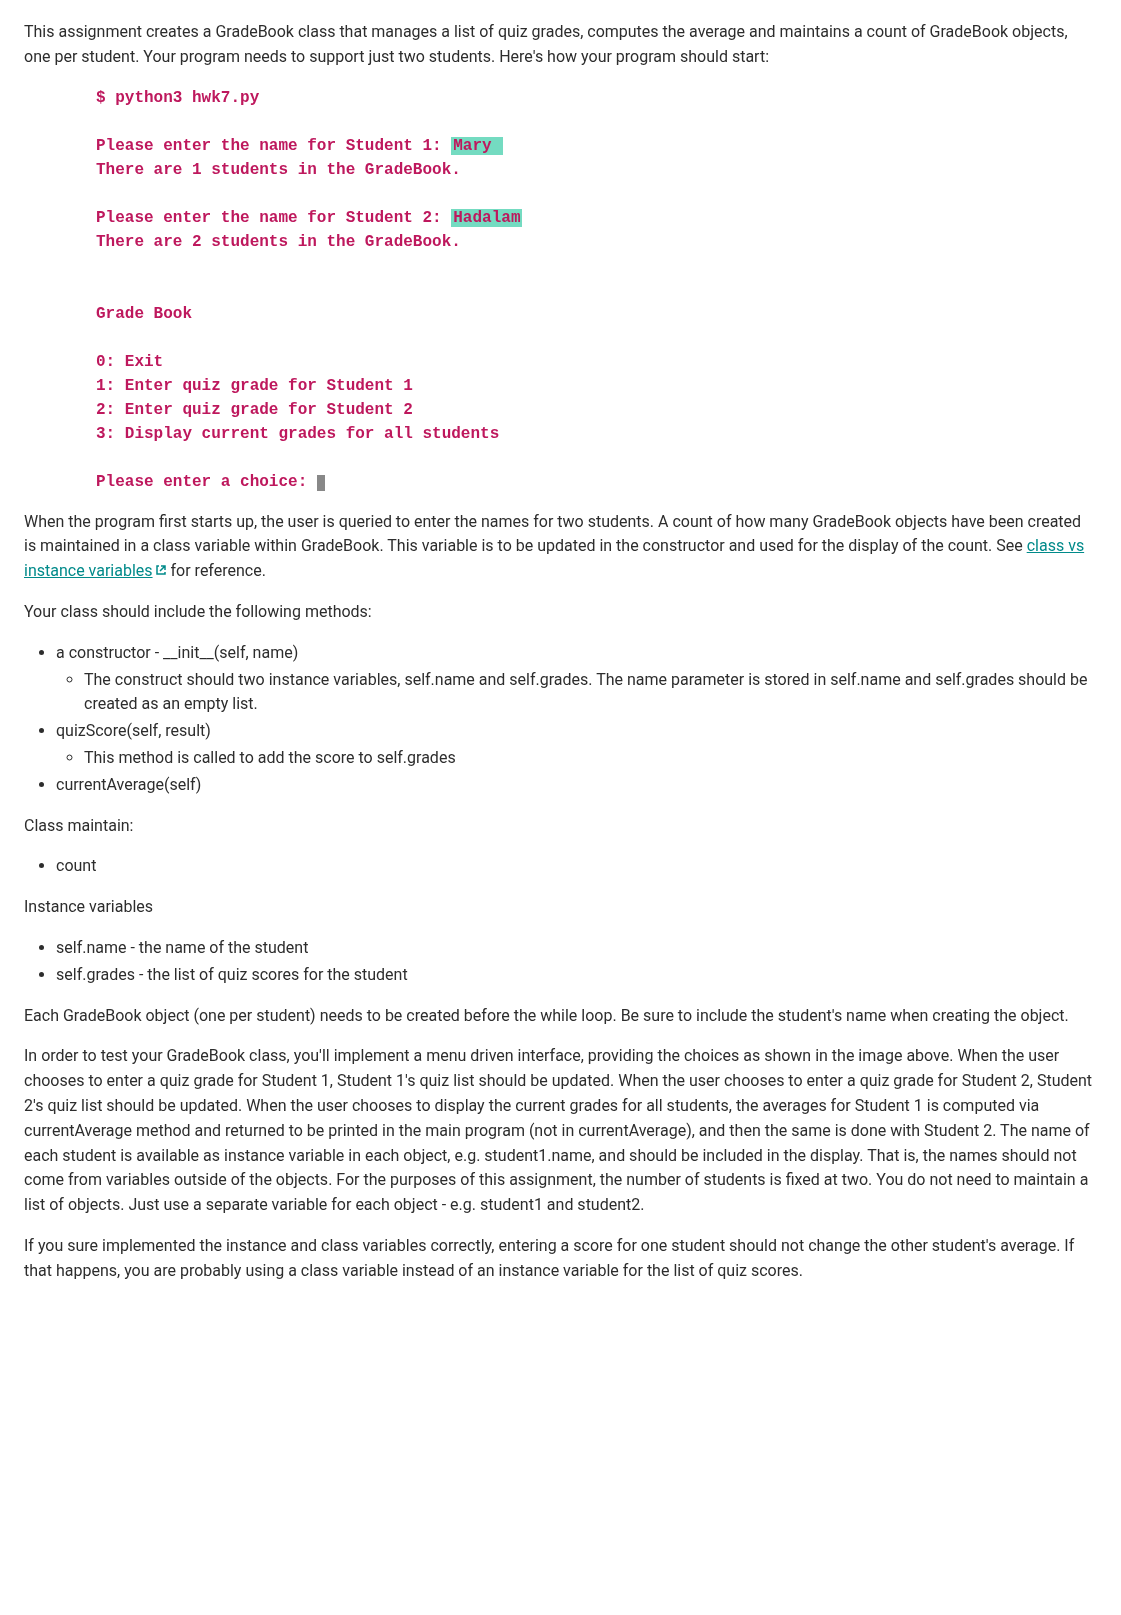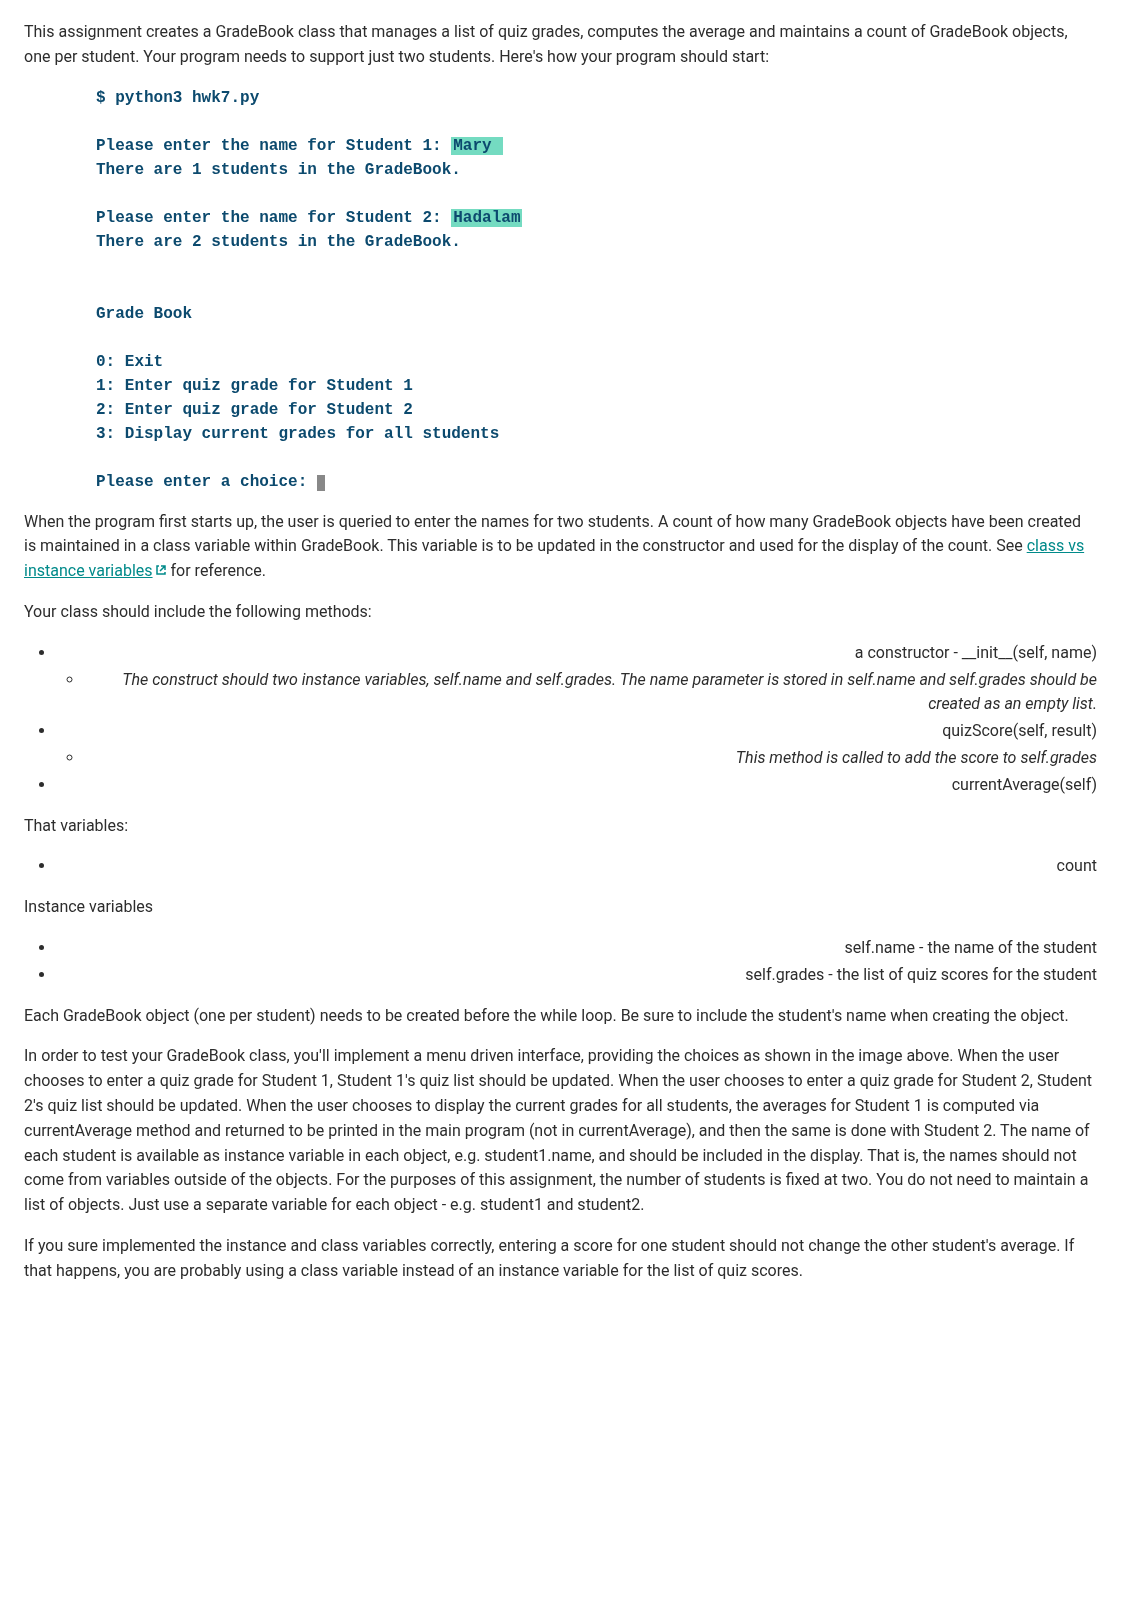--- a/index.html
+++ b/index.html
@@ -18,21 +18,21 @@
     }
     p {
       margin-bottom: 16px;
     }
     .codeblock {
       font-family: "Courier New", Courier, monospace;
       font-size: 16px;
       line-height: 1.5;
       white-space: pre;
       margin: 16px 0 16px 72px;
-      color: #0c4a6e;
+      color: #be185d;
       font-weight: 600;
     }
     .hl {
       background-color: #74dbc1;
       padding: 0 2px;
     }
     .cursor {
       display: inline-block;
       width: 8px;
       height: 16px;
@@ -57,30 +57,28 @@
       fill: none;
       stroke-width: 1.5;
     }
     ul.top {
       list-style: disc;
       padding-left: 32px;
       margin-bottom: 16px;
     }
     ul.top > li {
       margin-bottom: 2px;
-      text-align: right;
     }
     ul.sub {
       list-style: circle;
       padding-left: 28px;
       margin-top: 2px;
     }
     ul.sub > li {
       margin-bottom: 2px;
-      font-style: italic;
     }
     .section {
       margin-bottom: 16px;
     }
   </style>
 </head>
 <body>
 
 <p>This assignment creates a GradeBook class that manages a list of quiz grades, computes the average and maintains a count of GradeBook objects, one per student. Your program needs to support just two students. Here's how your program should start:</p>
 
@@ -119,21 +117,21 @@
     <span>quizScore(self, result)</span>
     <ul class="sub">
       <li>This method is called to add the score to self.grades</li>
     </ul>
   </li>
   <li>
     <span>currentAverage(self)</span>
   </li>
 </ul>
 
-<p class="section">That variables:</p>
+<p class="section">Class maintain:</p>
 
 <ul class="top">
   <li>
     <span>count</span>
   </li>
 </ul>
 
 <p class="section">Instance variables</p>
 
 <ul class="top">

